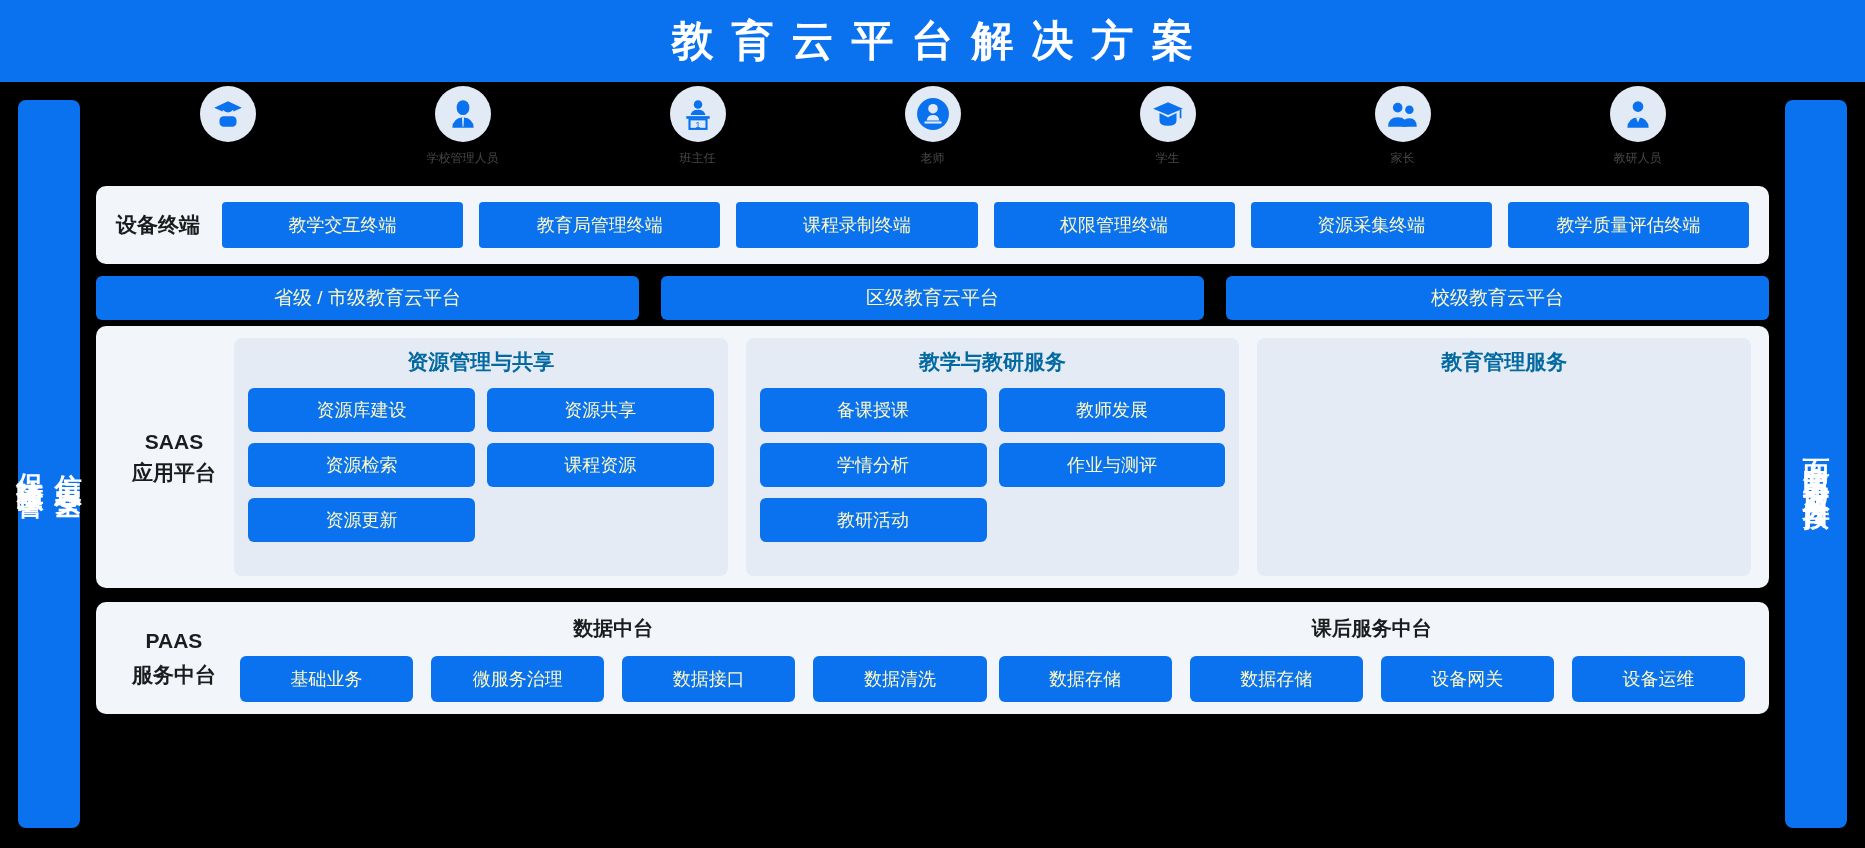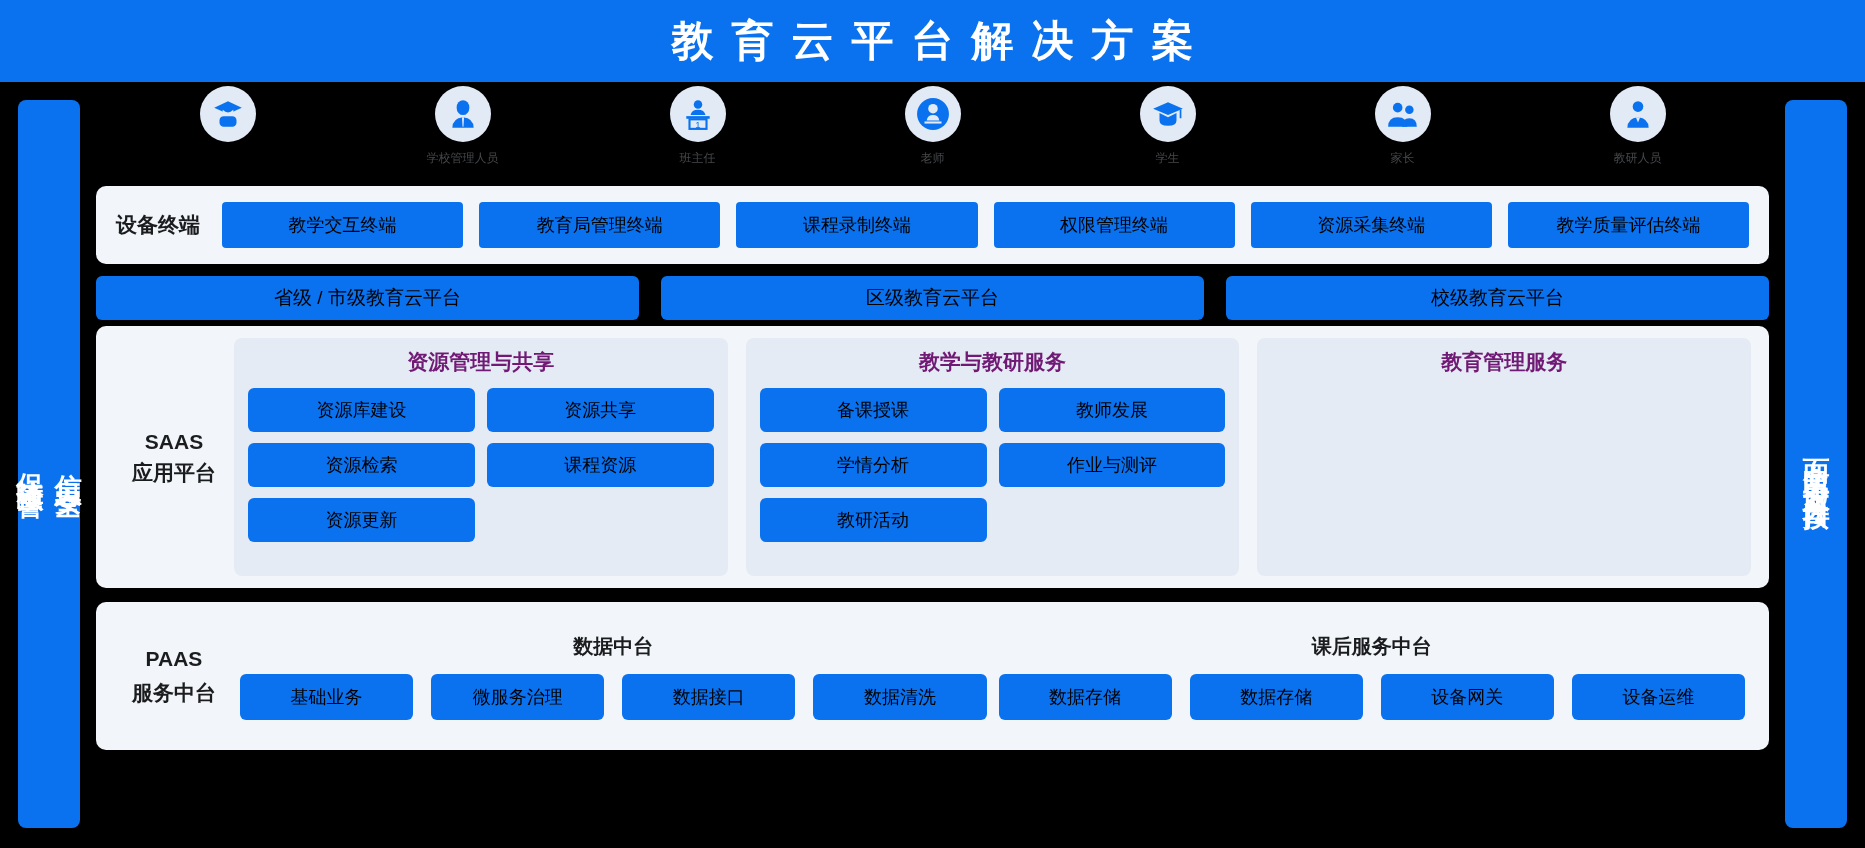--- a/index.html
+++ b/index.html
@@ -68,21 +68,21 @@
   
   .device-row {
     margin-top: 2px; height: 78px;
     display: flex; align-items: center; padding: 0 20px; gap: 16px;
   }
   .row-label {
     font-size: 21px; color: #1b1c1e; font-weight: bold;
     white-space: nowrap; flex: 0 0 auto; padding-right: 6px;
   }
   .chip {
-    background: #0a72ef; color: #000000; border-radius: 4px;
+    background: #0a72ef; color: #fef9c3; border-radius: 4px;
     display: flex; align-items: center; justify-content: center;
     font-size: 18px; white-space: nowrap;
   }
   .device-row .chip { flex: 1 1 0; height: 46px; }
 
   
   .platform-row {
     margin-top: 12px; height: 36px; display: flex; gap: 22px;
   }
   .platform-row .chip { flex: 1 1 0; height: 44px; border-radius: 6px; font-size: 19px; }
@@ -95,34 +95,34 @@
   .saas-label {
     flex: 0 0 120px; text-align: center; font-size: 21px; color: #1b1c1e;
     font-weight: bold; line-height: 1.5;
   }
   .saas-groups { flex: 1 1 auto; display: flex; gap: 18px; height: 100%; }
   .saas-group {
     flex: 1 1 0; background: #e5ebf4; border-radius: 8px;
     padding: 10px 14px 14px; display: flex; flex-direction: column; align-items: center;
   }
   .group-title {
-    color: #701a75; font-size: 21px; font-weight: bold; margin-bottom: 12px;
+    color: #0369a1; font-size: 21px; font-weight: bold; margin-bottom: 12px;
     white-space: nowrap;
   }
   .group-items {
     display: flex; flex-wrap: wrap; gap: 11px; justify-content: space-between;
     width: 100%;
   }
   .group-items .chip {
     width: calc(50% - 6px); height: 44px; border-radius: 6px; font-size: 18px;
   }
 
   
   .paas {
-    margin-top: 14px; height: 148px; display: flex; align-items: center;
+    margin-top: 14px; height: 112px; display: flex; align-items: center;
     padding: 0 18px;
   }
   .paas-label {
     flex: 0 0 120px; text-align: center; font-size: 21px; color: #1b1c1e;
     font-weight: bold; line-height: 1.6;
   }
   .paas-groups { flex: 1 1 auto; display: flex; gap: 0; height: 100%; }
   .paas-group {
     flex: 1 1 0; display: flex; flex-direction: column; align-items: center;
     justify-content: center; padding: 0 6px;

